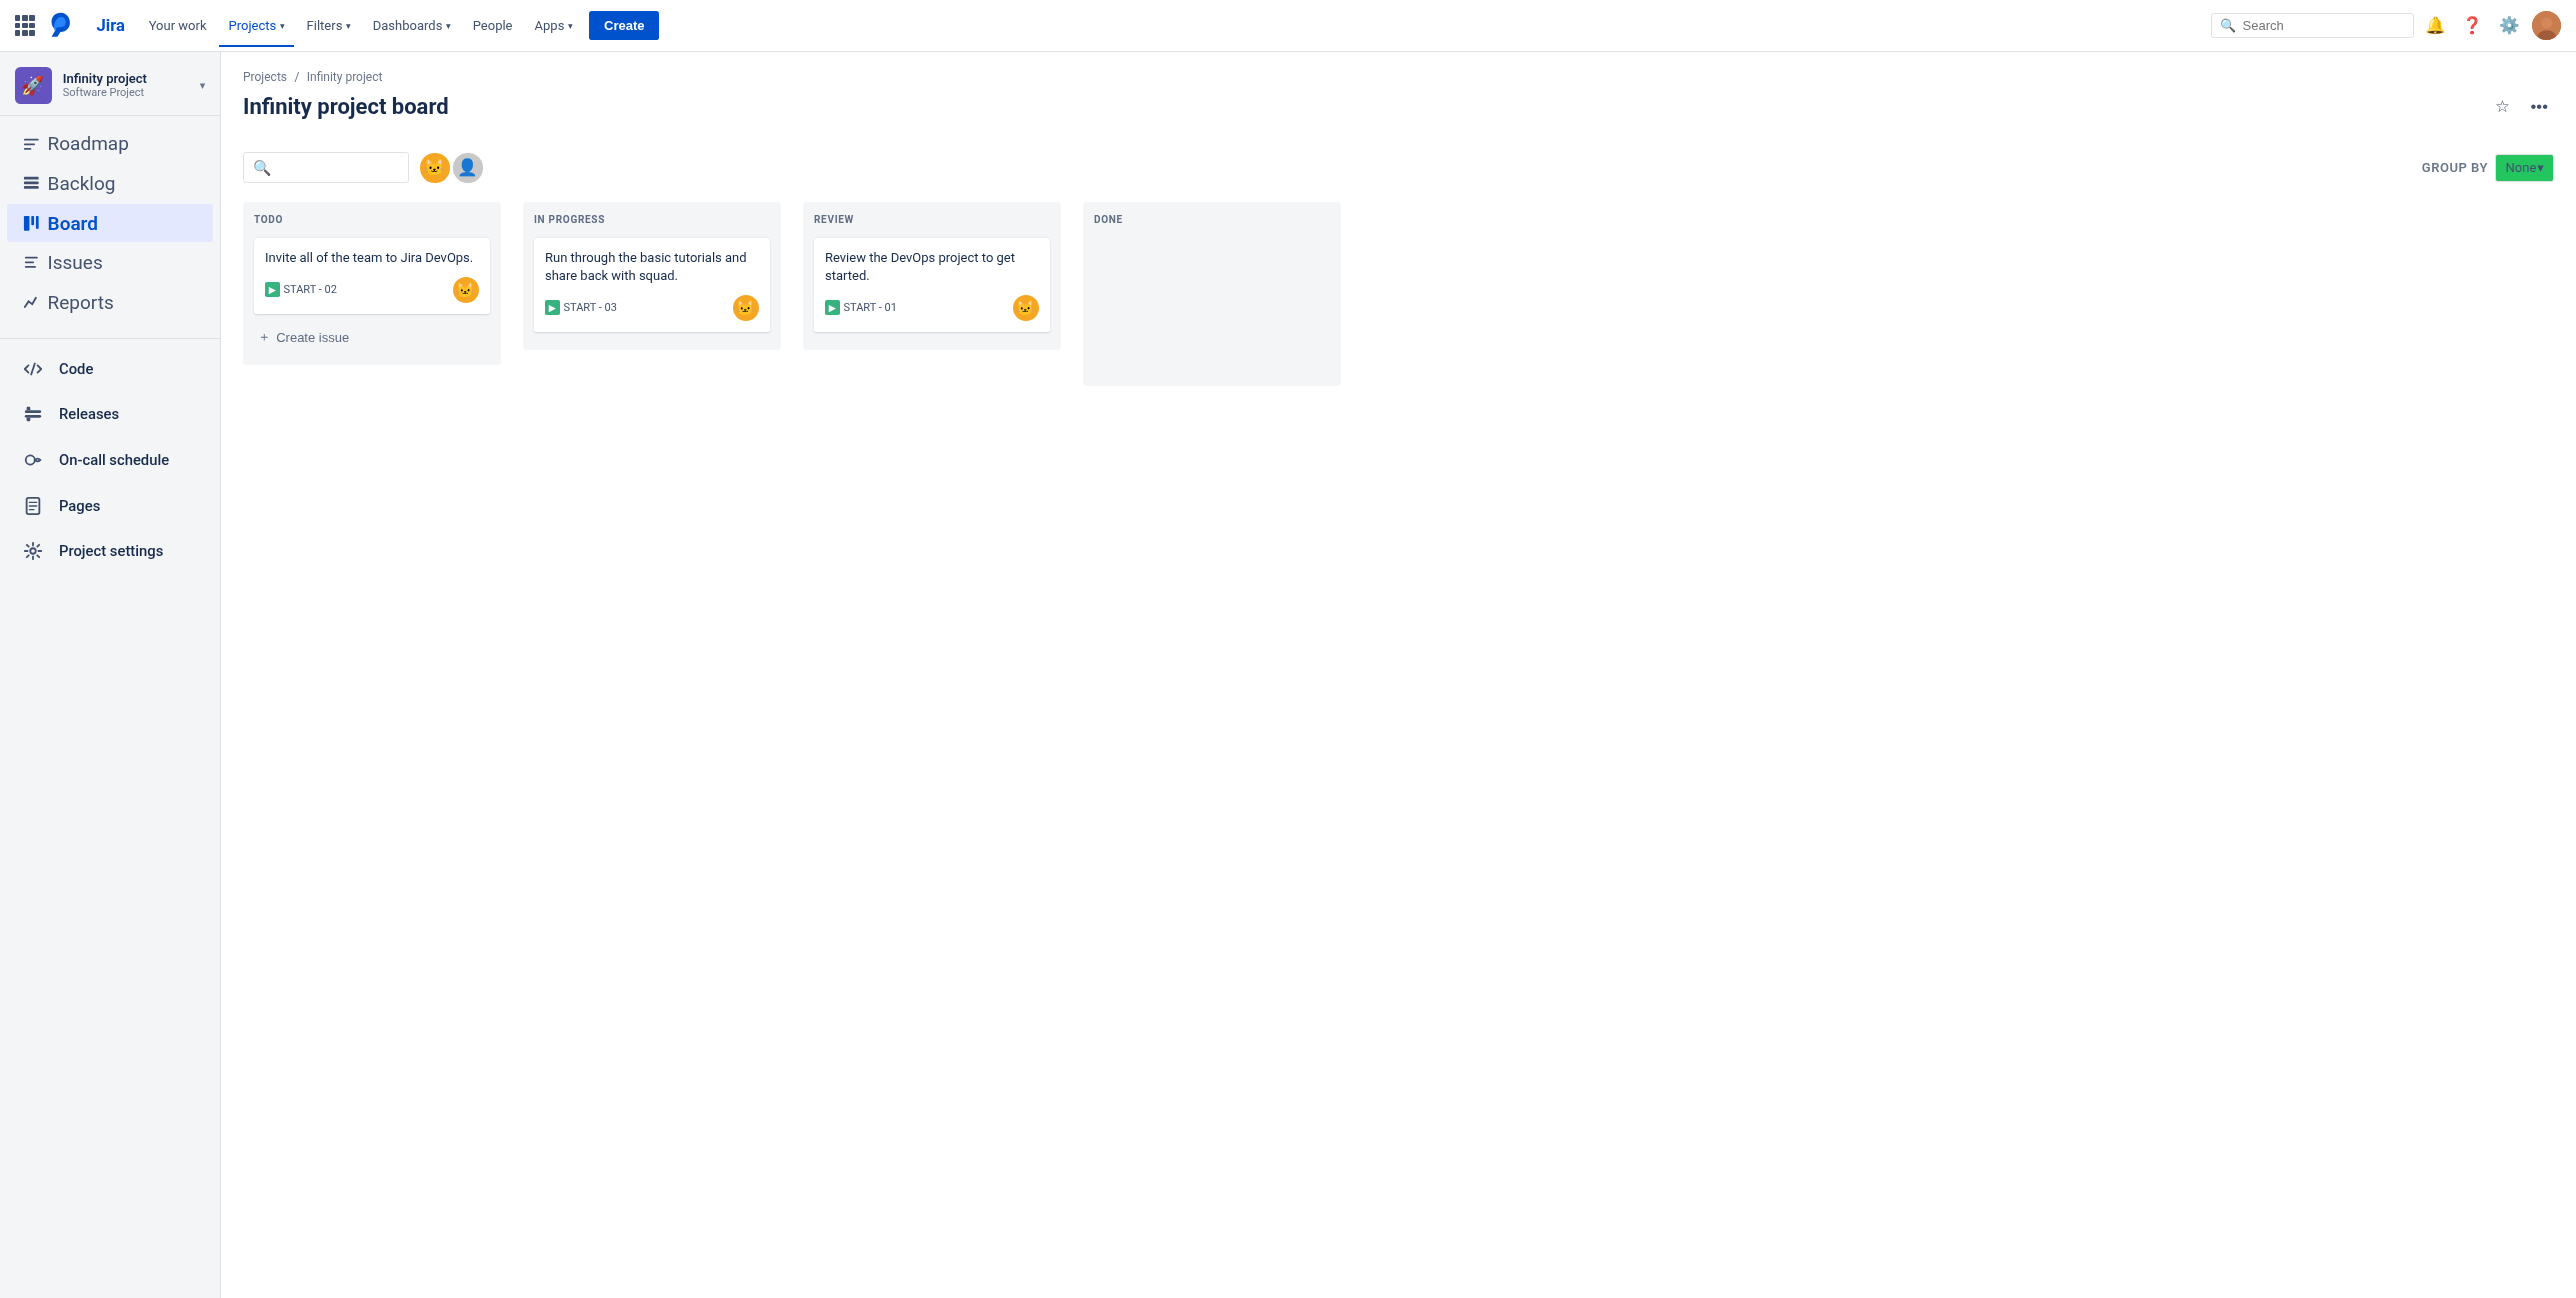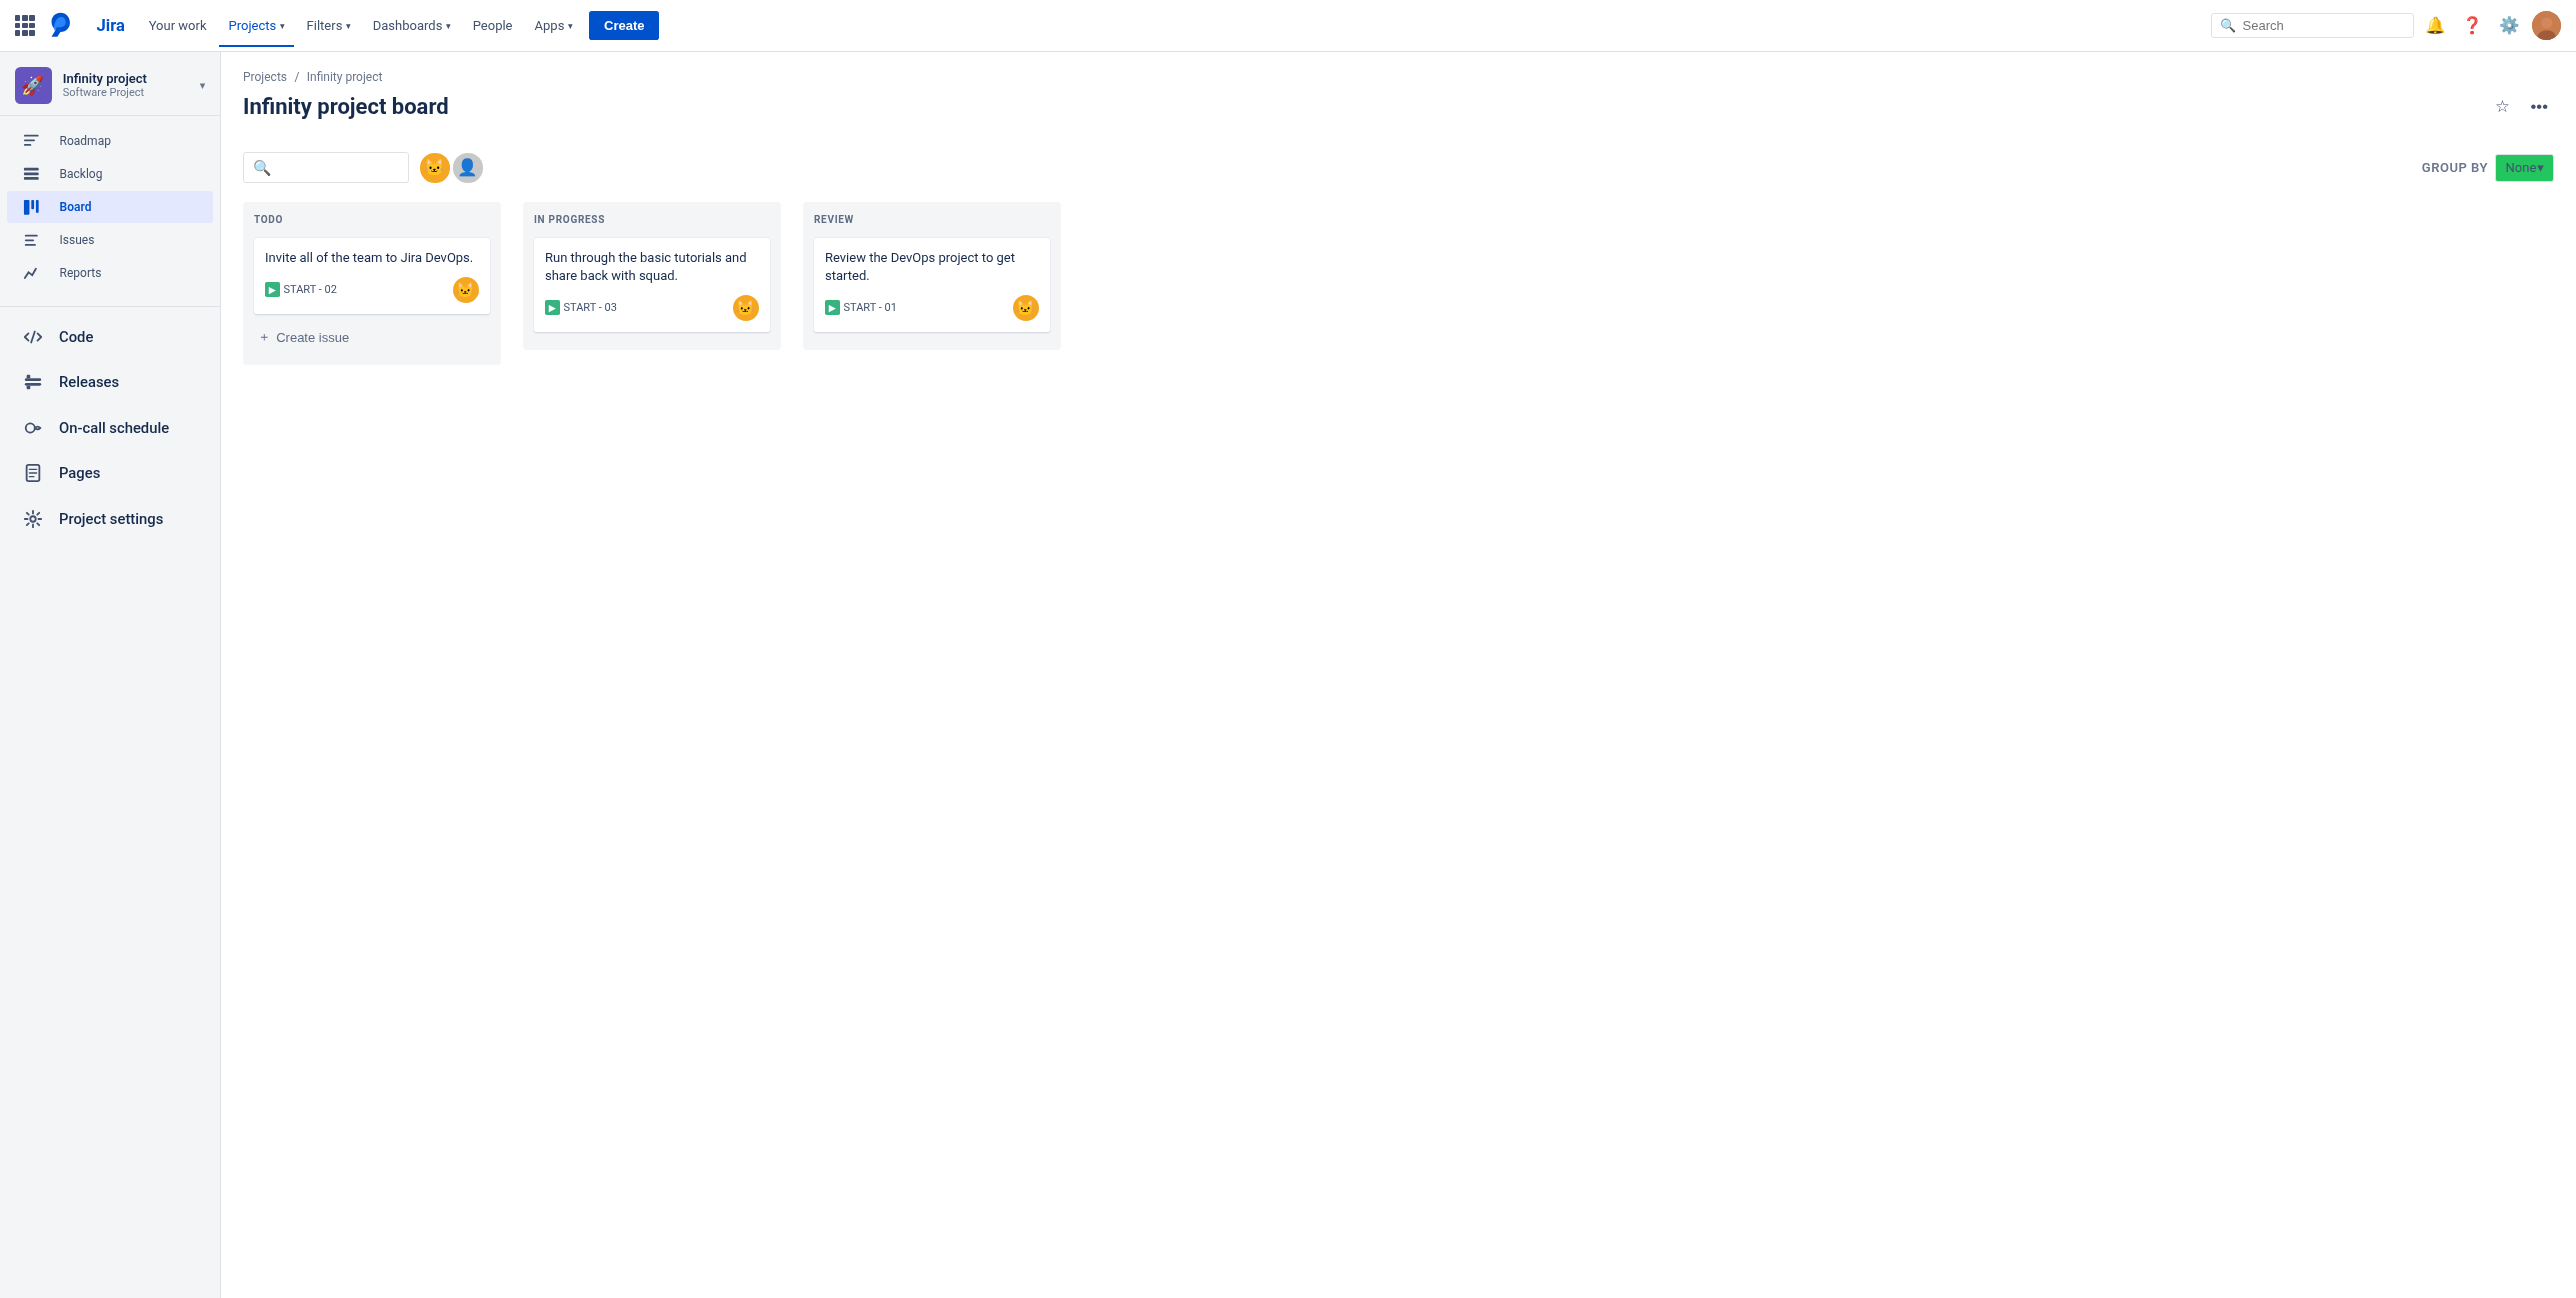--- a/index.html
+++ b/index.html
@@ -109,22 +109,22 @@
     }
     .project-info { flex: 1; }
     .project-name { font-size: 13px; font-weight: 600; color: #172b4d; }
     .project-type { font-size: 11px; color: #6b778c; }
     .project-chevron { color: #6b778c; font-size: 11px; }
 
     .sidebar-nav { padding: 7.4px 0; }
     .sidebar-item {
       display: flex; align-items: center;
       padding: 7.4px 14.8px;
-      gap: 19px;
-      font-size: 12px;
+      gap: 7px;
+      font-size: 19px;
       color: #42526e;
       cursor: pointer;
       border-radius: 2.8px;
       margin: 1.8px 7.4px;
     }
     .sidebar-item.active { background: #e4e8ff; color: #0052cc; font-weight: 600; }
     .sidebar-item-icon { width: 18.4px; display: flex; align-items: center; justify-content: center; flex-shrink: 0; }
     .sidebar-divider { height: 0.9px; background: #dfe1e6; margin: 7.4px 0; }
 
     
@@ -550,17 +550,20 @@
           <div class="issue-footer">
             <div class="issue-tag">
               <div class="tag-icon">▶</div>
               <span>START - 01</span>
             </div>
             <div class="issue-assignee">🐱</div>
           </div>
         </div>
       </div>
 
+      <div class="board-column done-col">
+        <div class="column-header">DONE</div>
+      </div>
 
     </div>
   </main>
 </div>
 
 
 </body></html>

